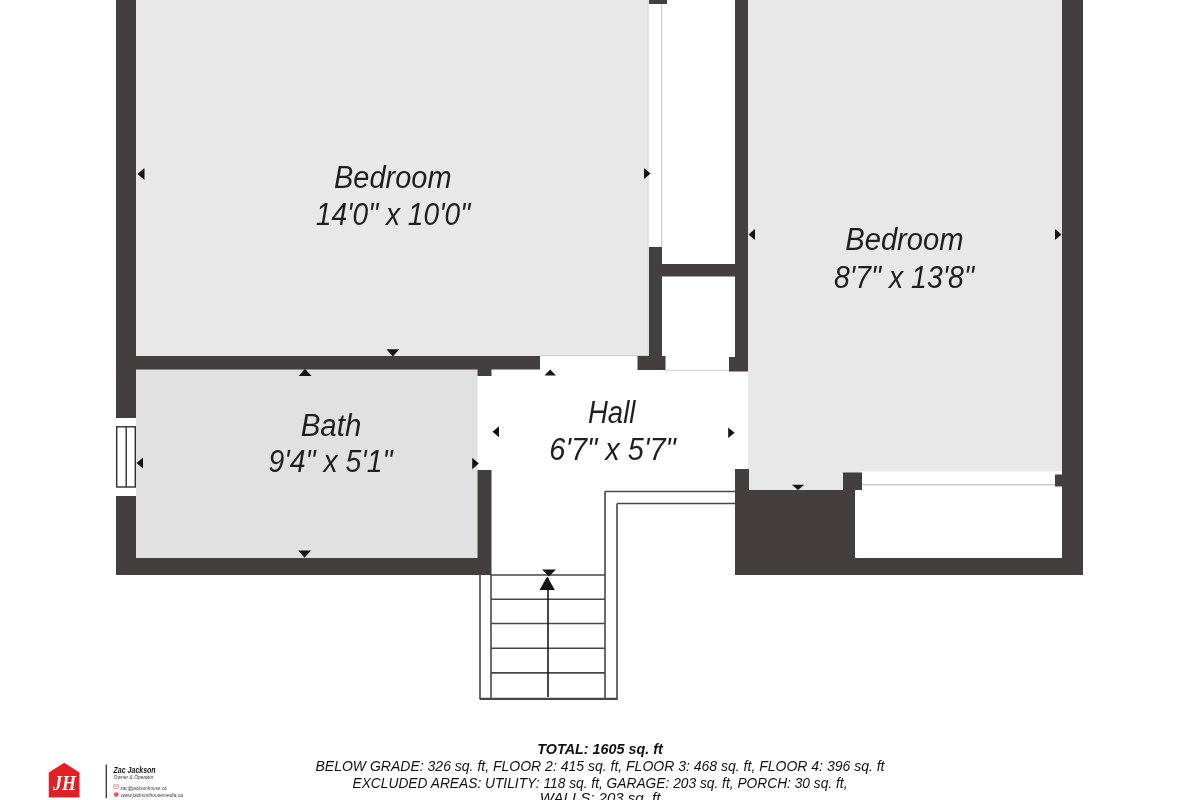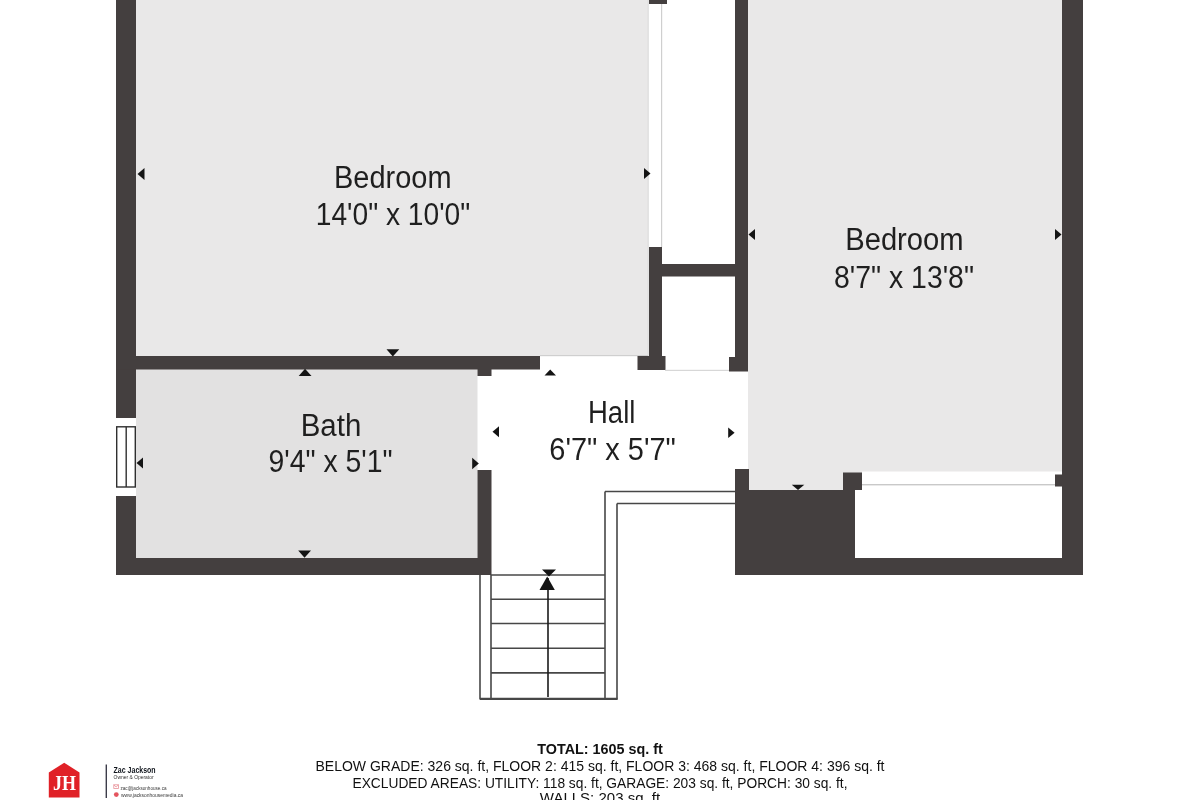--- a/index.html
+++ b/index.html
@@ -1,16 +1,16 @@
 <!DOCTYPE html>
 <html><head>
 <meta charset="utf-8">
 <style>
 html,body{margin:0;padding:0;background:#ffffff;}
-.page{position:relative;width:1200px;height:800px;overflow:hidden;background:#ffffff;font-family:"Liberation Sans",sans-serif;}
+.page{position:relative;width:1200px;height:800px;overflow:hidden;background:#ffffff;font-family:"Liberation Sans",sans-serif;font-style:italic;}
 .page svg{position:absolute;top:0;left:0;display:block;}
 </style>
 </head>
 <body>
 <div class="page">
 <svg width="1200" height="800" viewBox="0 0 1200 800">
 
   <rect x="136" y="0" width="512" height="356" fill="#e9e8e8"></rect>
 
   <rect x="647.6" y="0" width="1.2" height="356" fill="#dddcdc"></rect>

